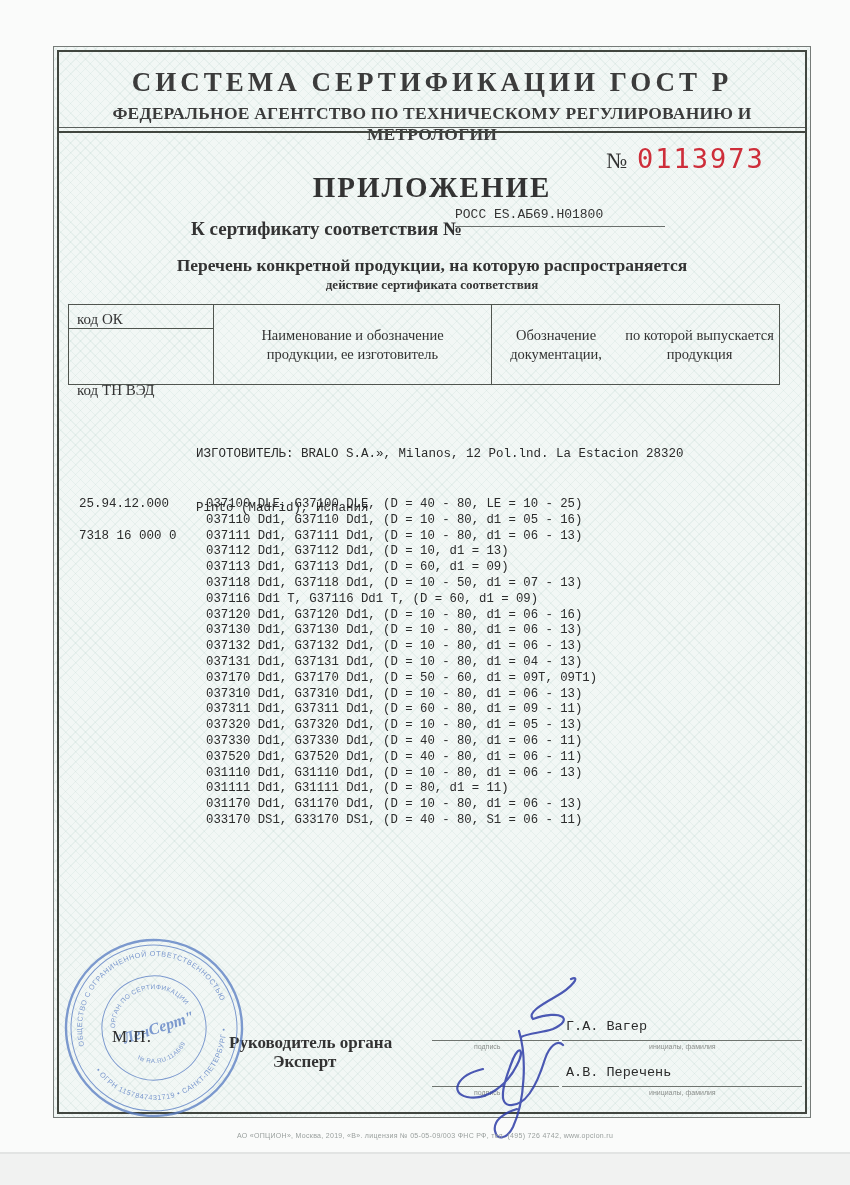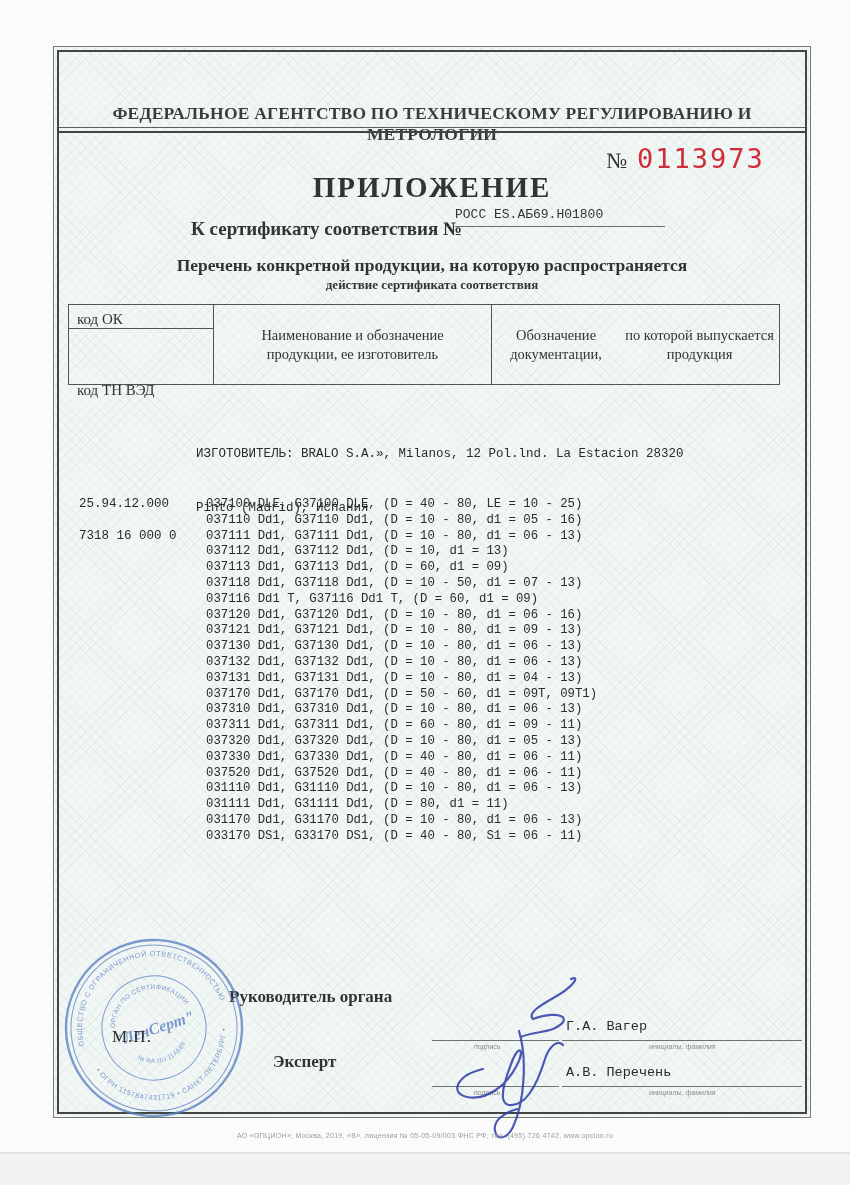--- a/index.html
+++ b/index.html
@@ -78,20 +78,21 @@
   .print-footer{position:absolute;left:0;right:0;top:1132px;text-align:center;
     font-family:"Liberation Sans","DejaVu Sans",sans-serif;font-size:7px;
     color:#9aa09e;letter-spacing:0.3px;}
 </style>
 </head>
 <body>
 
 <div class="frame">
   <div class="frame-inner"></div>
 
+  <div class="gost-title">СИСТЕМА СЕРТИФИКАЦИИ ГОСТ Р</div>
   <div class="agency-subtitle">ФЕДЕРАЛЬНОЕ АГЕНТСТВО ПО ТЕХНИЧЕСКОМУ РЕГУЛИРОВАНИЮ И МЕТРОЛОГИИ</div>
   <div class="header-divider"></div>
 
   <div class="serial">
     <span class="serial-no-sign">№</span>
     <span class="serial-digits">0113973</span>
   </div>
 
   <div class="appendix-title">ПРИЛОЖЕНИЕ</div>
   <div class="cert-label">К сертификату соответствия №</div>
@@ -124,37 +125,36 @@
 
   <div class="product-list mono">
       <div class="prod-line">037100 DLE, G37100 DLE, (D = 40 - 80, LE = 10 - 25)</div>
       <div class="prod-line">037110 Dd1, G37110 Dd1, (D = 10 - 80, d1 = 05 - 16)</div>
       <div class="prod-line">037111 Dd1, G37111 Dd1, (D = 10 - 80, d1 = 06 - 13)</div>
       <div class="prod-line">037112 Dd1, G37112 Dd1, (D = 10, d1 = 13)</div>
       <div class="prod-line">037113 Dd1, G37113 Dd1, (D = 60, d1 = 09)</div>
       <div class="prod-line">037118 Dd1, G37118 Dd1, (D = 10 - 50, d1 = 07 - 13)</div>
       <div class="prod-line">037116 Dd1 T, G37116 Dd1 T, (D = 60, d1 = 09)</div>
       <div class="prod-line">037120 Dd1, G37120 Dd1, (D = 10 - 80, d1 = 06 - 16)</div>
-      <div class="prod-line">037121 Dd1, G37121 Dd1, (D = 10 - 80, d1 = 09 - 13)</div>
       <div class="prod-line">037130 Dd1, G37130 Dd1, (D = 10 - 80, d1 = 06 - 13)</div>
       <div class="prod-line">037132 Dd1, G37132 Dd1, (D = 10 - 80, d1 = 06 - 13)</div>
       <div class="prod-line">037131 Dd1, G37131 Dd1, (D = 10 - 80, d1 = 04 - 13)</div>
       <div class="prod-line">037170 Dd1, G37170 Dd1, (D = 50 - 60, d1 = 09T, 09T1)</div>
       <div class="prod-line">037310 Dd1, G37310 Dd1, (D = 10 - 80, d1 = 06 - 13)</div>
       <div class="prod-line">037311 Dd1, G37311 Dd1, (D = 60 - 80, d1 = 09 - 11)</div>
       <div class="prod-line">037320 Dd1, G37320 Dd1, (D = 10 - 80, d1 = 05 - 13)</div>
       <div class="prod-line">037330 Dd1, G37330 Dd1, (D = 40 - 80, d1 = 06 - 11)</div>
       <div class="prod-line">037520 Dd1, G37520 Dd1, (D = 40 - 80, d1 = 06 - 11)</div>
       <div class="prod-line">031110 Dd1, G31110 Dd1, (D = 10 - 80, d1 = 06 - 13)</div>
       <div class="prod-line">031111 Dd1, G31111 Dd1, (D = 80, d1 = 11)</div>
       <div class="prod-line">031170 Dd1, G31170 Dd1, (D = 10 - 80, d1 = 06 - 13)</div>
       <div class="prod-line">033170 DS1, G33170 DS1, (D = 40 - 80, S1 = 06 - 11)</div>
     </div>
 
-  <div class="sig-label" style="left:175px;top:940px;text-align:center;">Руководитель органа</div>
+  <div class="sig-label" style="left:175px;top:986px;text-align:center;">Руководитель органа</div>
   <div class="sig-line" style="left:378px;top:993px;width:127px;"></div>
   <div class="sig-caption" style="left:420px;top:996px;">подпись</div>
   <div class="sig-name" style="left:512px;top:972px;">Г.А. Вагер</div>
   <div class="sig-line" style="left:508px;top:993px;width:240px;"></div>
   <div class="sig-caption" style="left:595px;top:996px;">инициалы, фамилия</div>
 
   <div class="sig-label" style="left:175px;top:1005px;margin-left:44px;">Эксперт</div>
   <div class="sig-line" style="left:378px;top:1039px;width:127px;"></div>
   <div class="sig-caption" style="left:420px;top:1042px;">подпись</div>
   <div class="sig-name" style="left:512px;top:1018px;">А.В. Перечень</div>

